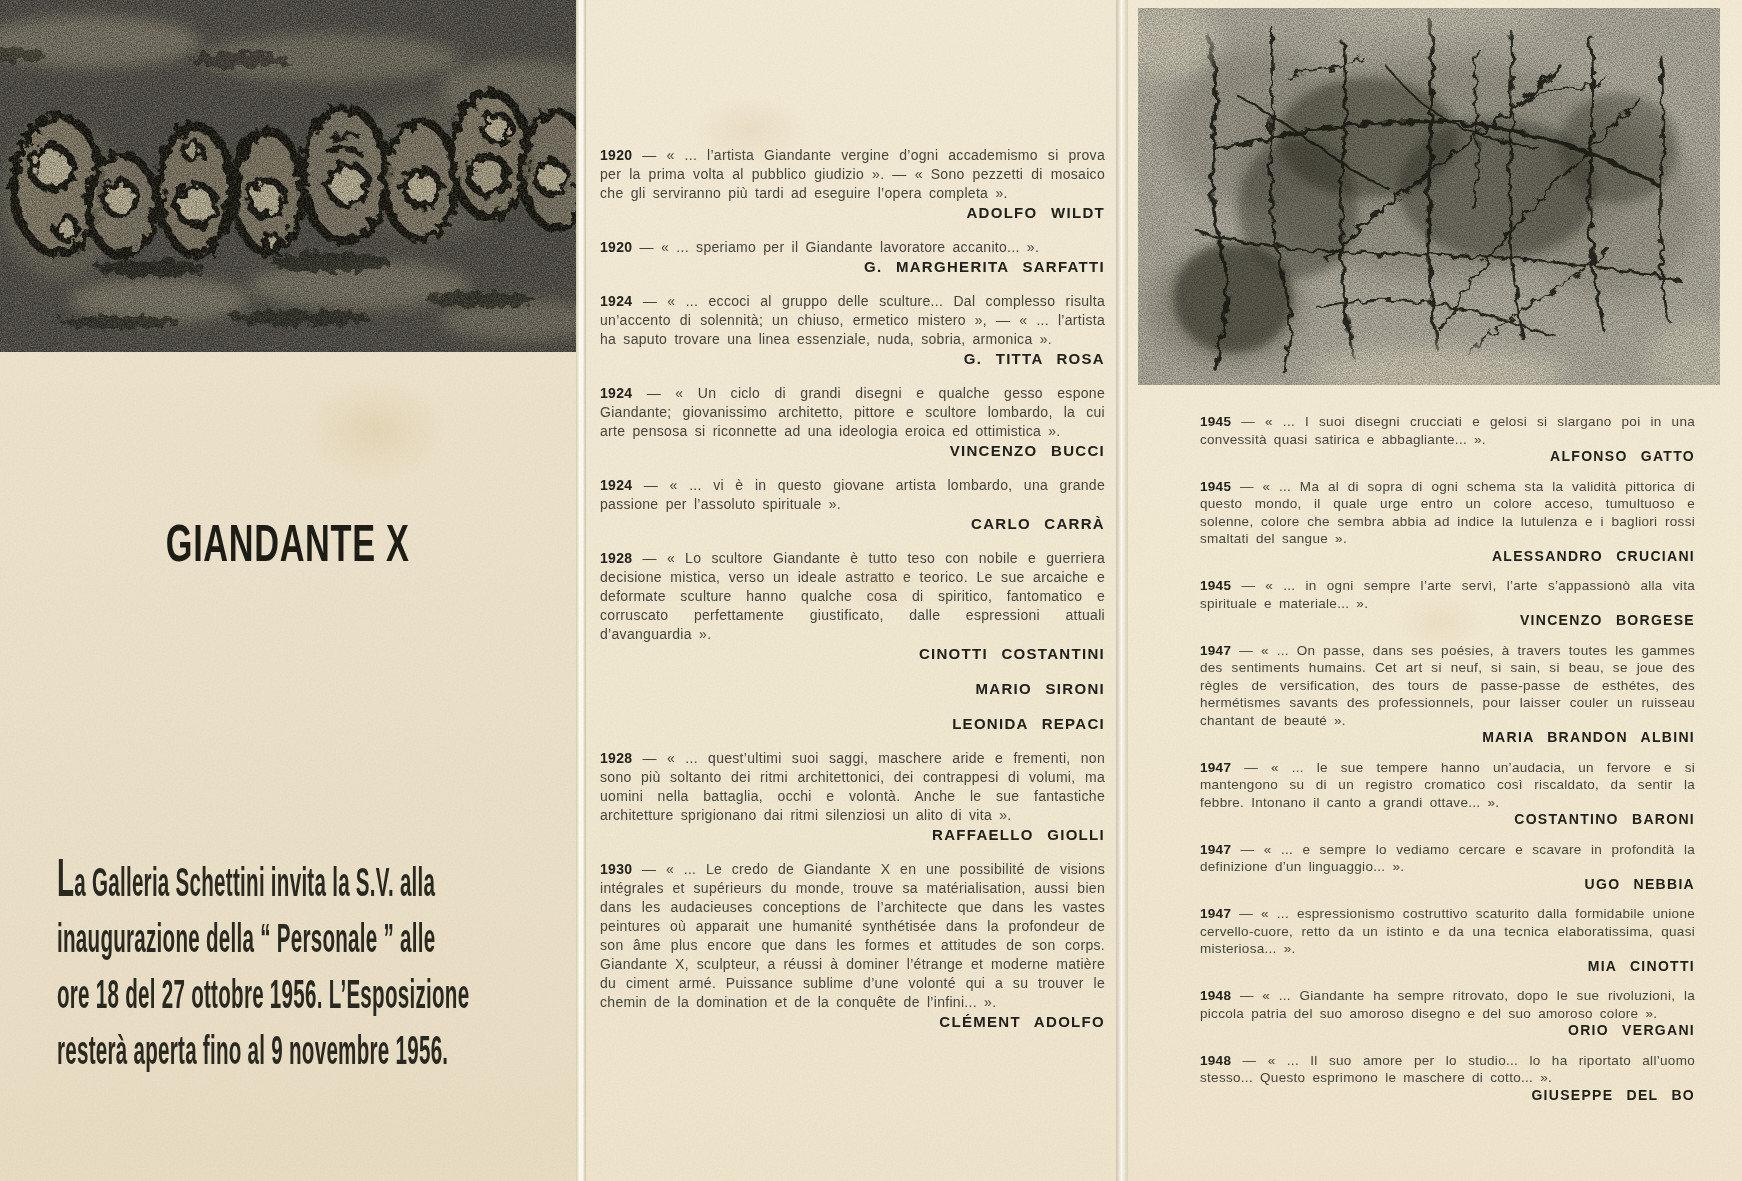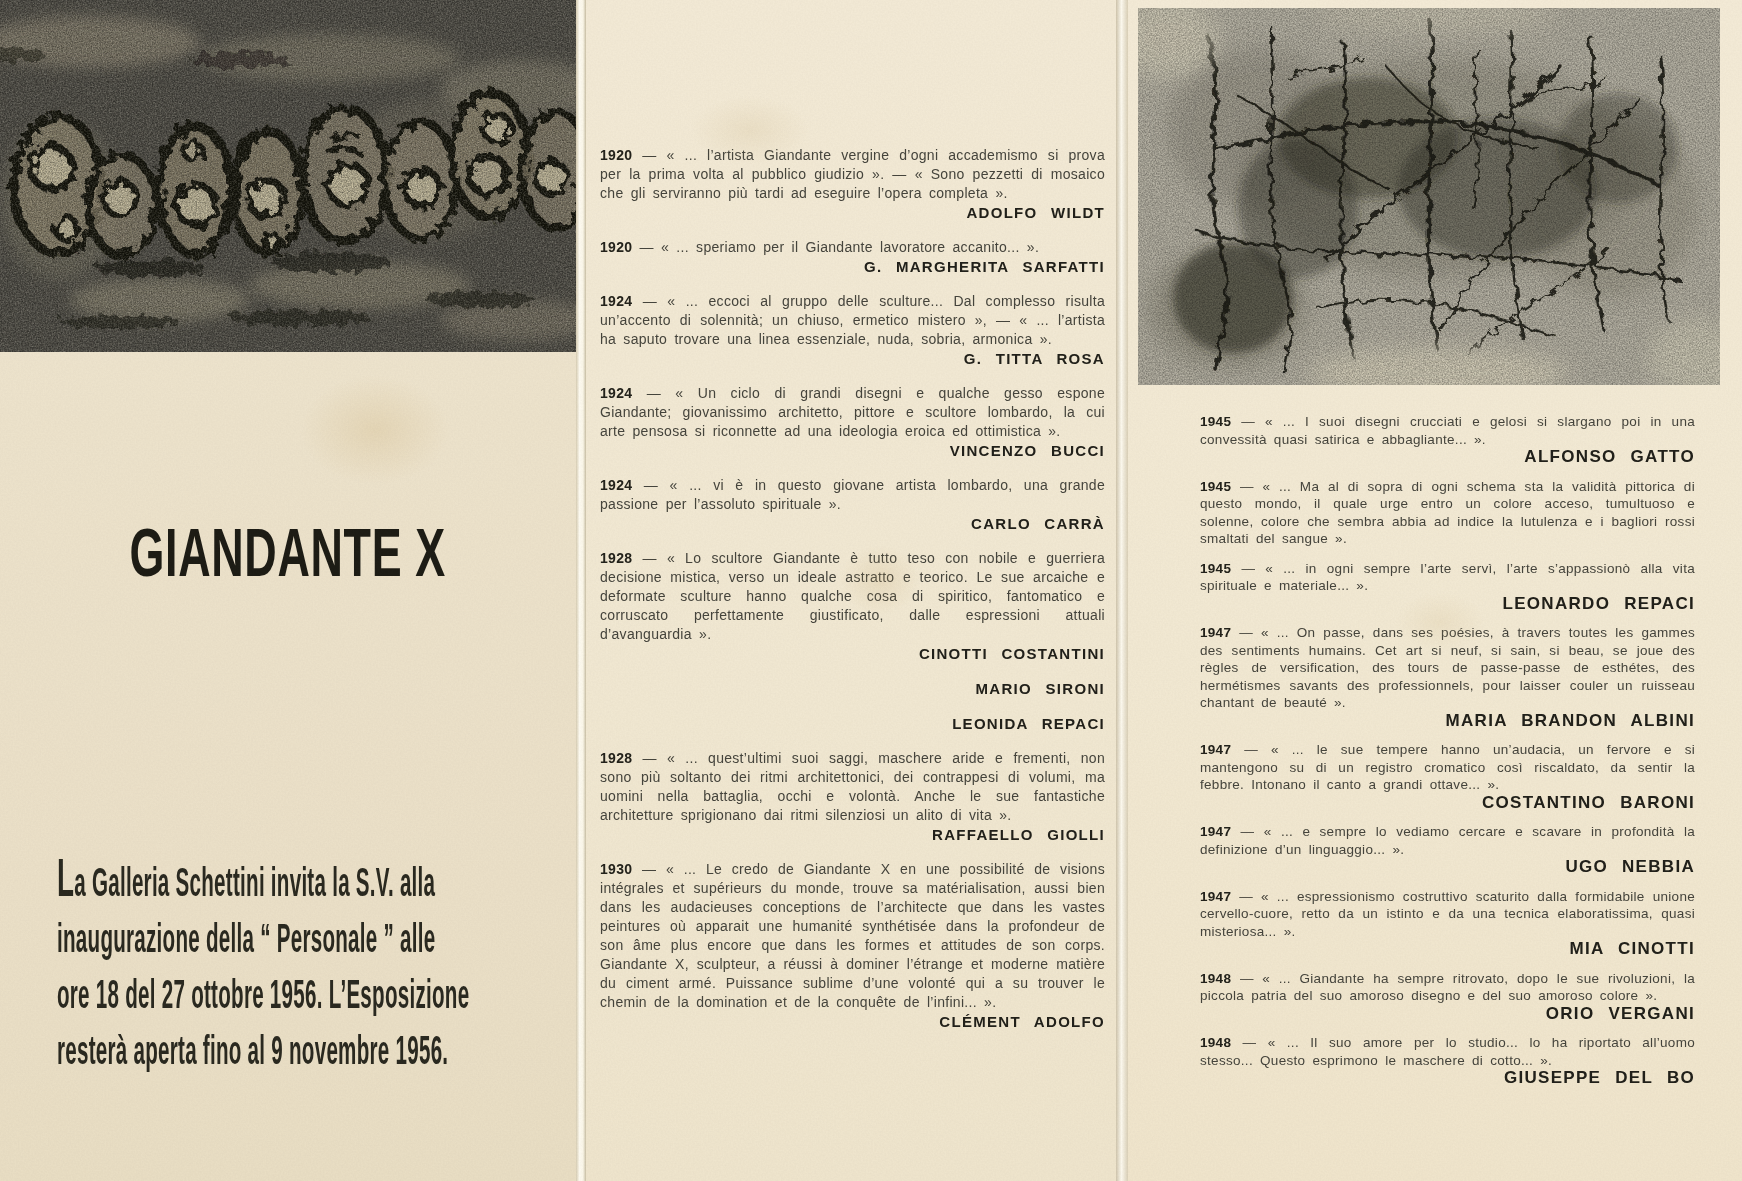--- a/index.html
+++ b/index.html
@@ -32,21 +32,21 @@
     background:linear-gradient(90deg,rgba(125,113,86,0.22) 0%,rgba(253,250,240,0.95) 45%,rgba(125,113,86,0.12) 100%);
   }
 
   
   .artwork-left{position:absolute;left:0;top:0;width:576px;height:352px;overflow:hidden;}
   
   .artwork-right{position:absolute;left:10px;top:8px;width:582px;height:377px;overflow:hidden;}
 
   .title{
     position:absolute;left:0;top:513px;width:576px;margin:0;
-    text-align:center;font-weight:bold;font-size:68px;letter-spacing:1px;
+    text-align:center;font-weight:bold;font-size:52px;letter-spacing:1px;
     color:#1d1c15;
   }
   .title-inner{display:inline-block;transform:scaleX(0.66);transform-origin:50% 50%;white-space:nowrap;}
 
   .invitation{
     position:absolute;left:57px;top:849px;width:910px;
     transform:scaleX(0.515);transform-origin:0 0;
     font-weight:bold;font-size:40px;line-height:56px;letter-spacing:0.5px;
     color:#2a2920;white-space:nowrap;
   }
@@ -63,21 +63,21 @@
     margin:0;font-size:14px;line-height:19px;color:#45443c;
     text-align:justify;word-spacing:3px;letter-spacing:0.3px;
   }
   .quotes-right .quote-text{font-size:13.5px;line-height:17.5px;}
   .quote-text b{color:#23221b;}
 
   .author{
     margin:0;font-size:15px;line-height:19px;font-weight:bold;
     text-align:right;color:#21201a;letter-spacing:1.3px;word-spacing:8px;
   }
-  .quotes-right .author{font-size:17px;line-height:17.5px;}
+  .quotes-right .author{font-size:14px;line-height:17.5px;}
 
   .stain{position:absolute;pointer-events:none;}
   .stain-1{left:300px;top:375px;width:150px;height:110px;
     background:radial-gradient(ellipse at center,rgba(197,166,104,0.22),rgba(197,166,104,0) 70%);}
   .stain-2{left:840px;top:545px;width:80px;height:70px;
     background:radial-gradient(ellipse at center,rgba(190,160,100,0.18),rgba(190,160,100,0) 70%);}
   .stain-3{left:690px;top:95px;width:120px;height:70px;
     background:radial-gradient(ellipse at center,rgba(185,158,102,0.14),rgba(185,158,102,0) 70%);}
   .stain-4{left:1395px;top:600px;width:90px;height:60px;
     background:radial-gradient(ellipse at center,rgba(190,160,100,0.12),rgba(190,160,100,0) 70%);}
@@ -309,25 +309,26 @@
 
     <div class="quotes quotes-right">
 
         <article class="quote-entry">
           <p class="quote-text"><b>1945</b> <span>— « ... I suoi disegni crucciati e gelosi si slargano poi in una convessità quasi satirica e abbagliante... ».</span></p>
           <p class="author">ALFONSO GATTO</p>
         </article>
 
         <article class="quote-entry">
           <p class="quote-text"><b>1945</b> <span>— « ... Ma al di sopra di ogni schema sta la validità pittorica di questo mondo, il quale urge entro un colore acceso, tumultuoso e solenne, colore che sembra abbia ad indice la lutulenza e i bagliori rossi smaltati del sangue ».</span></p>
+          <p class="author">ALESSANDRO CRUCIANI</p>
         </article>
 
         <article class="quote-entry">
           <p class="quote-text"><b>1945</b> <span>— « ... in ogni sempre l’arte servì, l’arte s’appassionò alla vita spirituale e materiale... ».</span></p>
-          <p class="author">LEONARDO REPACI</p>
+          <p class="author">VINCENZO BORGESE</p>
         </article>
 
         <article class="quote-entry">
           <p class="quote-text"><b>1947</b> <span>— « ... On passe, dans ses poésies, à travers toutes les gammes des sentiments humains. Cet art si neuf, si sain, si beau, se joue des règles de versification, des tours de passe-passe de esthétes, des hermétismes savants des professionnels, pour laisser couler un ruisseau chantant de beauté ».</span></p>
           <p class="author">MARIA BRANDON ALBINI</p>
         </article>
 
         <article class="quote-entry">
           <p class="quote-text"><b>1947</b> <span>— « ... le sue tempere hanno un’audacia, un fervore e si mantengono su di un registro cromatico così riscaldato, da sentir la febbre. Intonano il canto a grandi ottave... ».</span></p>
           <p class="author">COSTANTINO BARONI</p>

